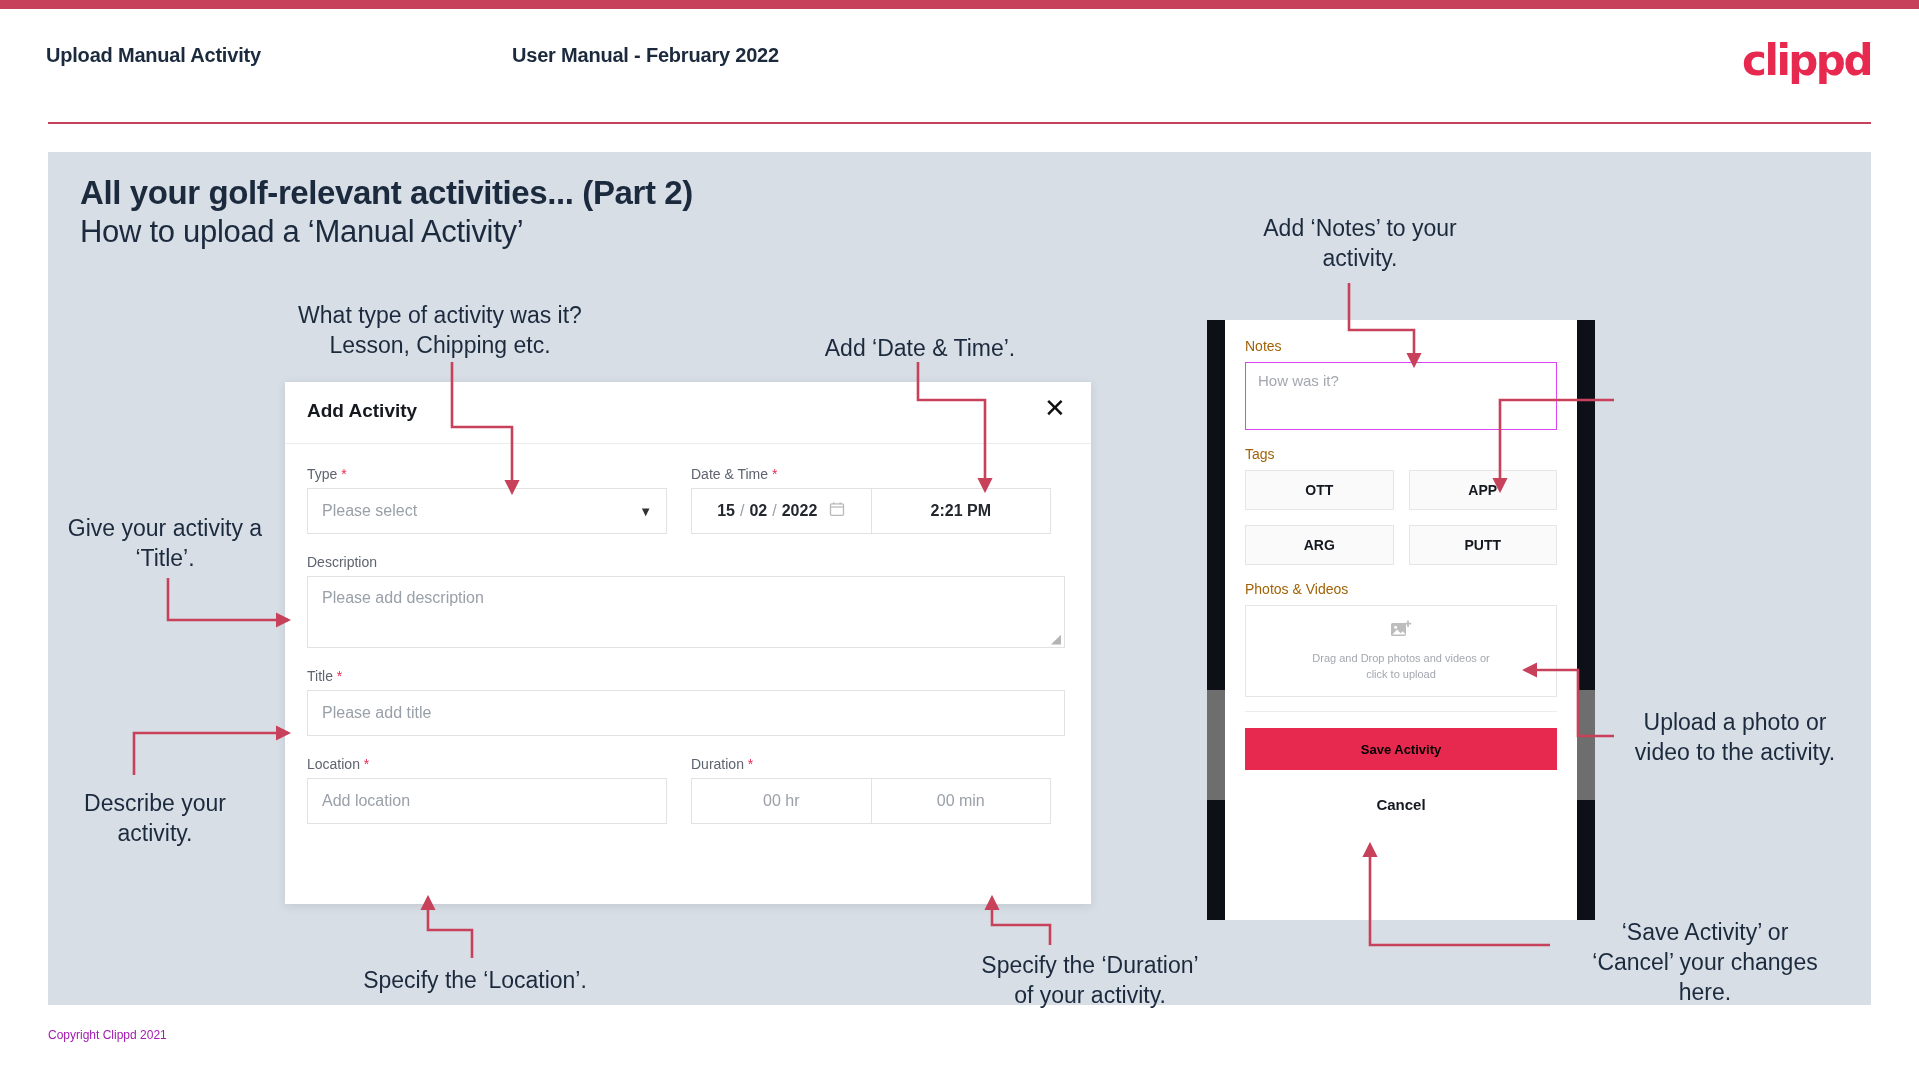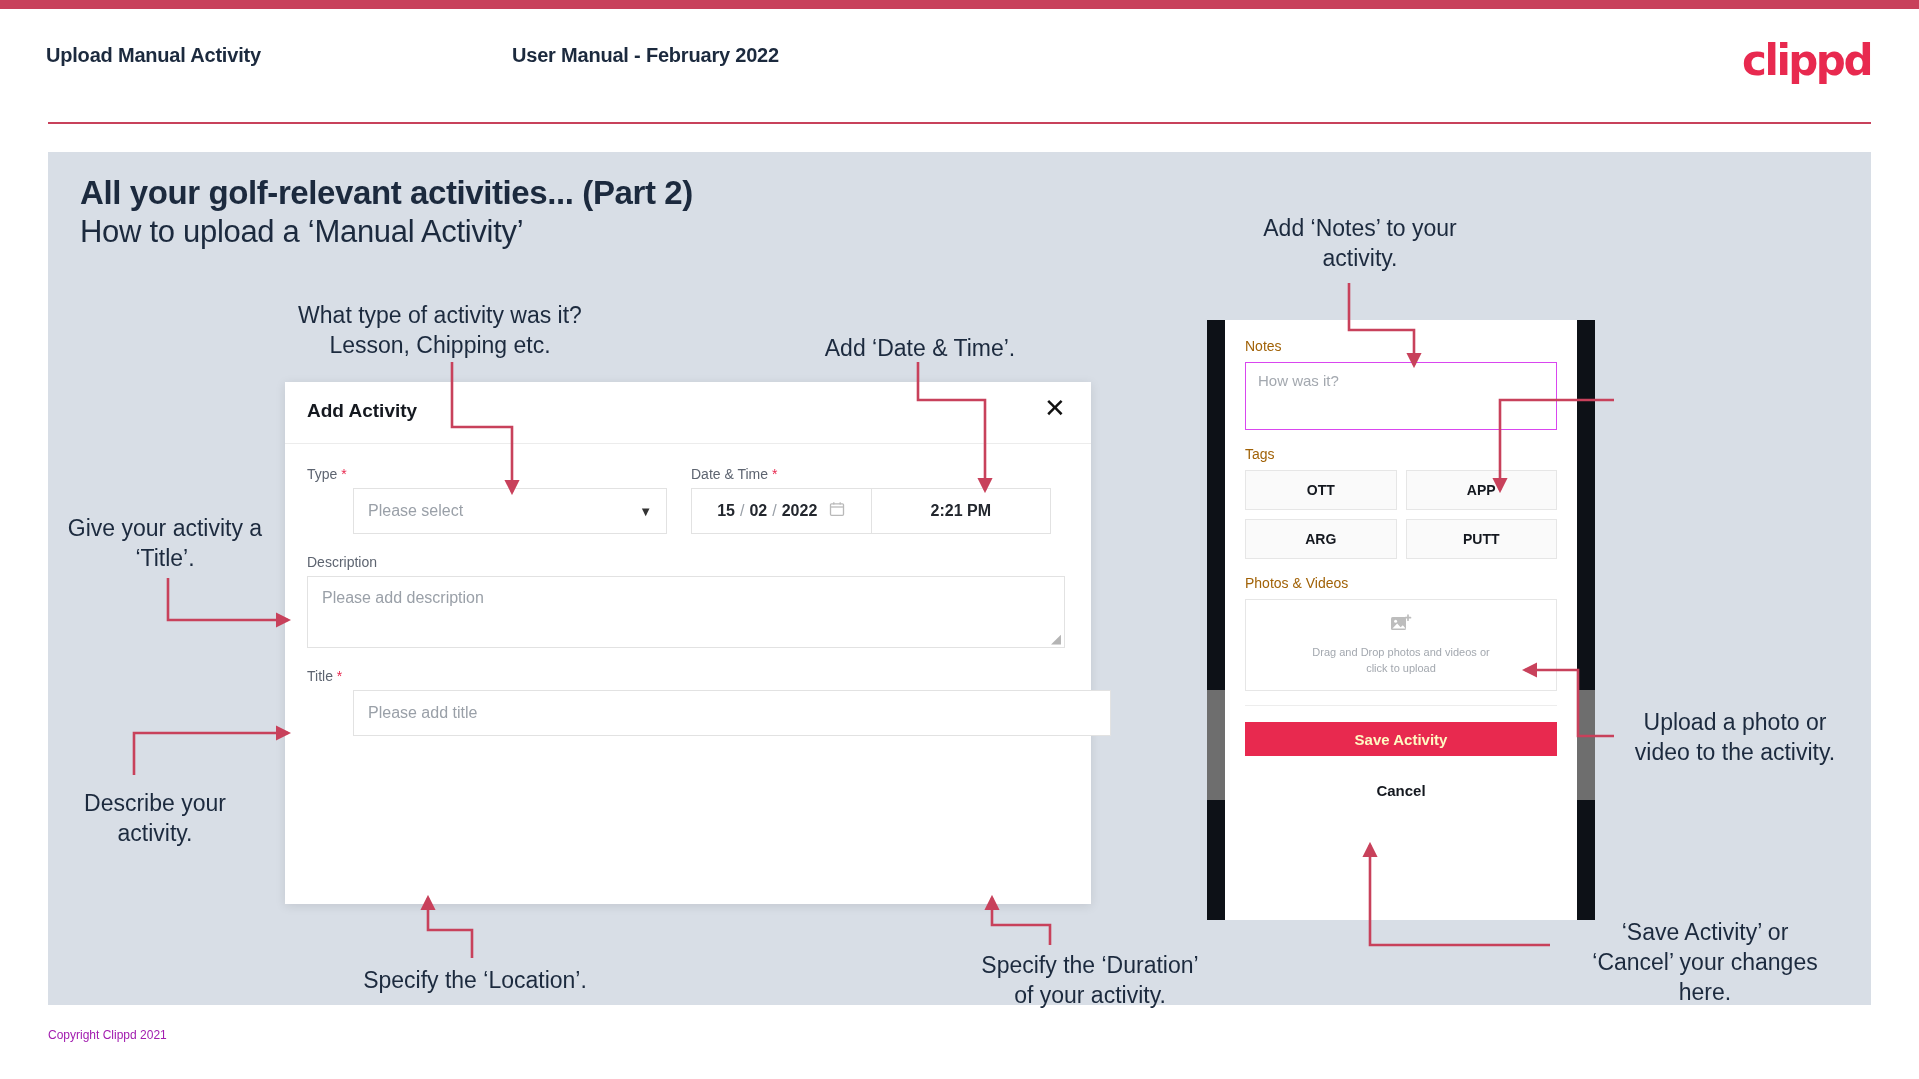--- a/index.html
+++ b/index.html
@@ -79,21 +79,21 @@
   .modal-body { padding: 22px 22px 0 22px; }
 
   .fld-label {
     font-size: 14px; color: #5d6470; margin-bottom: 6px; display: block;
   }
   .req { color: #e8294f; }
 
   .input {
     height: 46px; border: 1px solid #e2e2e2; background: #fff;
     display: flex; align-items: center; padding: 0 14px;
-    font-size: 16px; color: #9aa0a8; margin-left: 46px;
+    font-size: 16px; color: #9aa0a8;
   }
   .row2 { display: flex; gap: 24px; }
   .col-left { width: 360px; }
   .col-right { width: 360px; }
 
   .select-input { justify-content: space-between; cursor: pointer; }
   .chev { color: #333; font-size: 13px; }
 
   .dt-wrap { display: flex; width: 360px; border: 1px solid #e2e2e2; }
   .dt-date {
@@ -141,36 +141,36 @@
   }
   .screen {
     position: absolute; left: 18px; top: 0; width: 352px; height: 600px;
     background: #ffffff; padding: 18px 20px 0 20px;
   }
   .p-label { font-size: 14px; color: #a16207; margin-bottom: 8px; }
   .p-notes {
     height: 68px; border: 1px solid #d946ef; padding: 9px 12px;
     font-size: 15px; color: #a3a8af;
   }
-  .p-tags { display: grid; grid-template-columns: 1fr 1fr; gap: 9px; }
+  .p-tags { display: grid; grid-template-columns: 1fr 1fr; gap: 15px; }
   .p-tag {
     height: 40px; border: 1px solid #e6e6e6; background: #fafafa;
     display: flex; align-items: center; justify-content: center;
     font-size: 14px; font-weight: 700; color: #14181f; cursor: pointer;
   }
   .p-drop {
     height: 92px; border: 1px solid #e6e6e6; display: flex; flex-direction: column;
     align-items: center; justify-content: center; gap: 6px; cursor: pointer;
   }
   .p-drop-txt {
     font-size: 11px; color: #a3a8af; text-align: center; line-height: 16px;
   }
   .p-sep { height: 1px; background: #ededed; margin: 14px 0 16px 0; }
   .p-save {
-    height: 34px; background: #e8294f; color: #fef9c3; font-size: 15px;
+    height: 42px; background: #e8294f; color: #000000; font-size: 13px;
     font-weight: 700; display: flex; align-items: center; justify-content: center;
     cursor: pointer;
   }
   .p-cancel {
     margin-top: 26px; text-align: center; font-size: 15px; font-weight: 700;
     color: #14181f; cursor: pointer;
   }
 
   
   .arrows { position: absolute; left: 0; top: 0; width: 1919px; height: 1079px;
@@ -265,20 +265,35 @@
         </div>
       </div>
 
       <div class="mt22">
         <span class="fld-label"><span>Title</span> <span class="req">*</span></span>
         <div class="input full-input">
           <span>Please add title</span>
         </div>
       </div>
 
+      <div class="row2 mt22">
+        <div class="col-left">
+          <span class="fld-label"><span>Location</span> <span class="req">*</span></span>
+          <div class="input">
+            <span>Add location</span>
+          </div>
+        </div>
+        <div class="col-right">
+          <span class="fld-label"><span>Duration</span> <span class="req">*</span></span>
+          <div class="dur-wrap">
+            <div class="dur-cell first">00 hr</div>
+            <div class="dur-cell">00 min</div>
+          </div>
+        </div>
+      </div>
 
     </div>
   </div>
 
   <div class="phone">
     <div class="bezel-l">
       <div class="bezel-gray" style="left:0;"></div>
     </div>
     <div class="bezel-r">
       <div class="bezel-gray" style="right:0;"></div>

